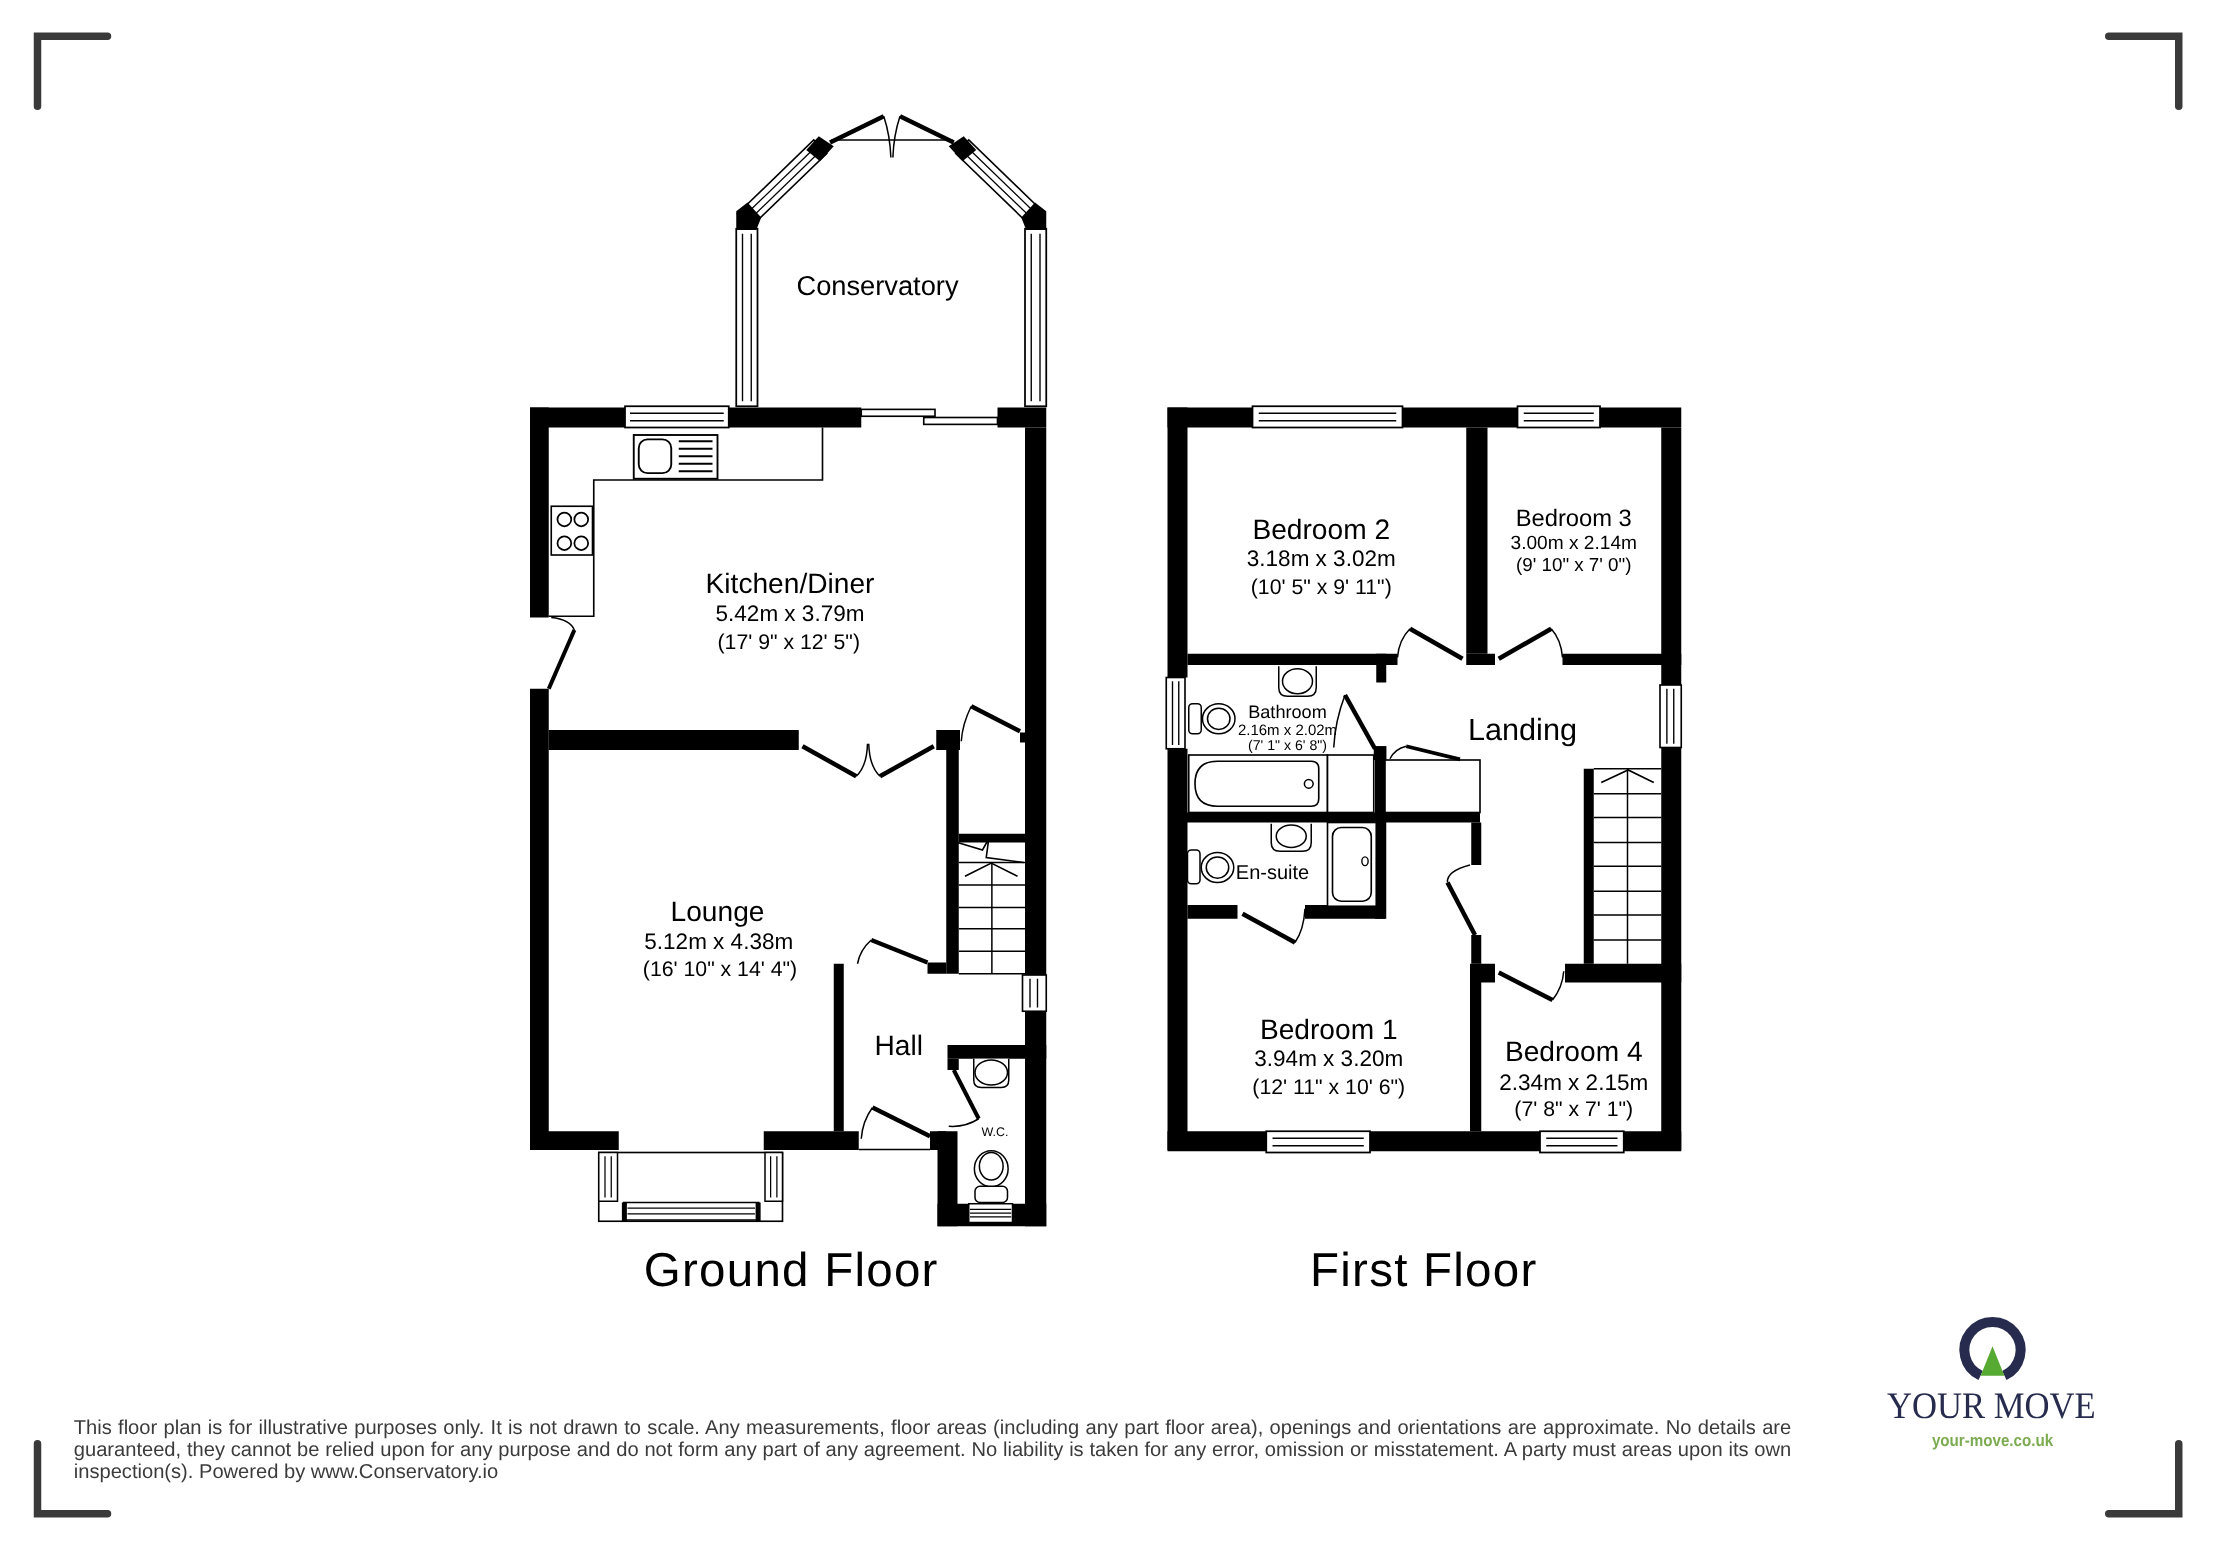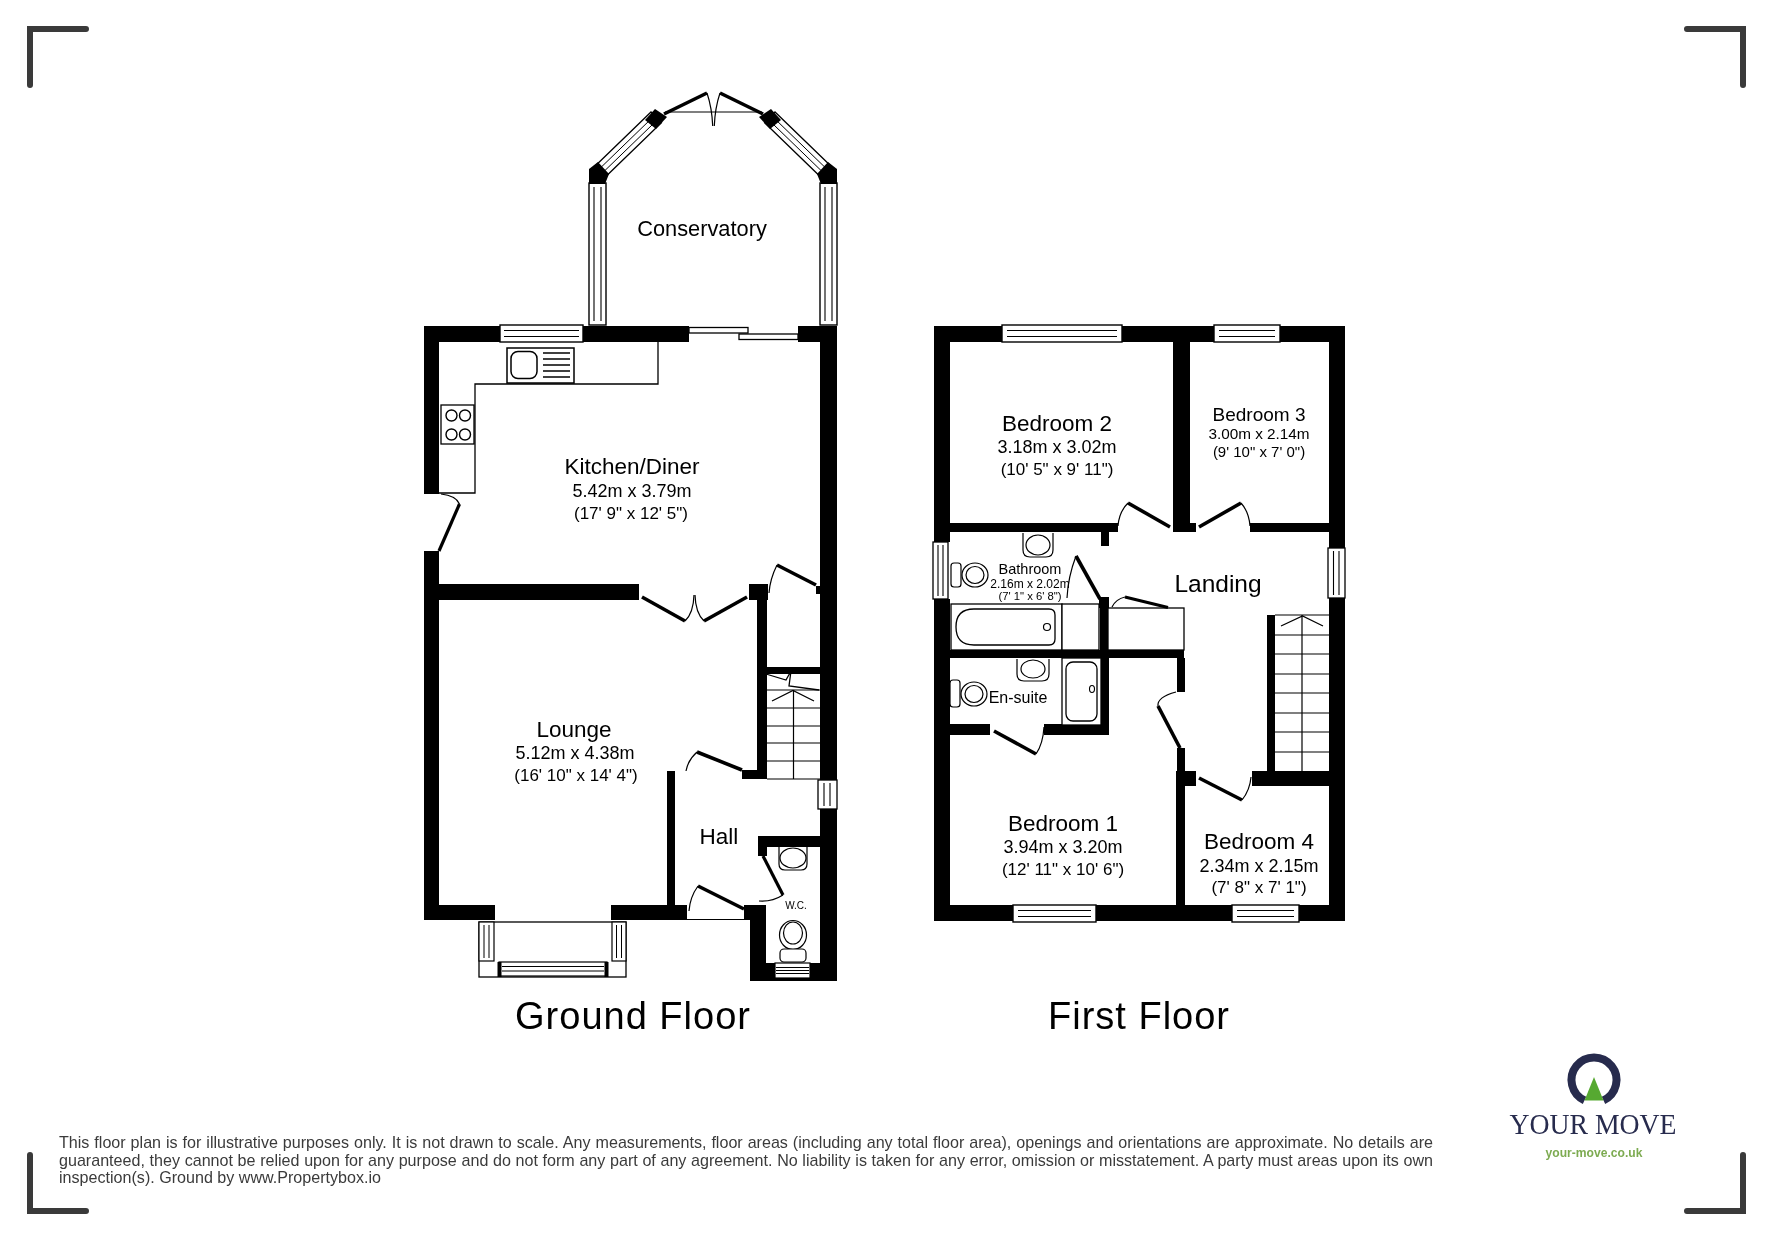--- a/index.html
+++ b/index.html
@@ -488,16 +488,16 @@
 
 <polygon points="1594,1077 1584.5,1100.5 1603.5,1100.5" fill="#56a931"></polygon>
 
 <text x="1593" y="1134" font-family="Liberation Serif, serif" font-size="30" text-anchor="middle" textLength="167" lengthAdjust="spacingAndGlyphs" fill="#272b4d">YOUR MOVE</text>
 
 <text x="1594" y="1157" font-size="13.5" font-weight="bold" text-anchor="middle" textLength="97" lengthAdjust="spacingAndGlyphs" fill="#7dab51">your-move.co.uk</text>
 </g>
 </svg>
 
 <div class="disc">
-<div class="j">This floor plan is for illustrative purposes only. It is not drawn to scale. Any measurements, floor areas (including any total floor area), openings and orientations are approximate. No details are</div>
+<div class="j">This floor plan is for illustrative purposes only. It is not drawn to scale. Any measurements, floor areas (including any part floor area), openings and orientations are approximate. No details are</div>
 <div class="j">guaranteed, they cannot be relied upon for any purpose and do not form any part of any agreement. No liability is taken for any error, omission or misstatement. A party must areas upon its own</div>
-<div>inspection(s). Ground by www.Propertybox.io</div>
+<div>inspection(s). Powered by www.Conservatory.io</div>
 </div>
 
 </body></html>

